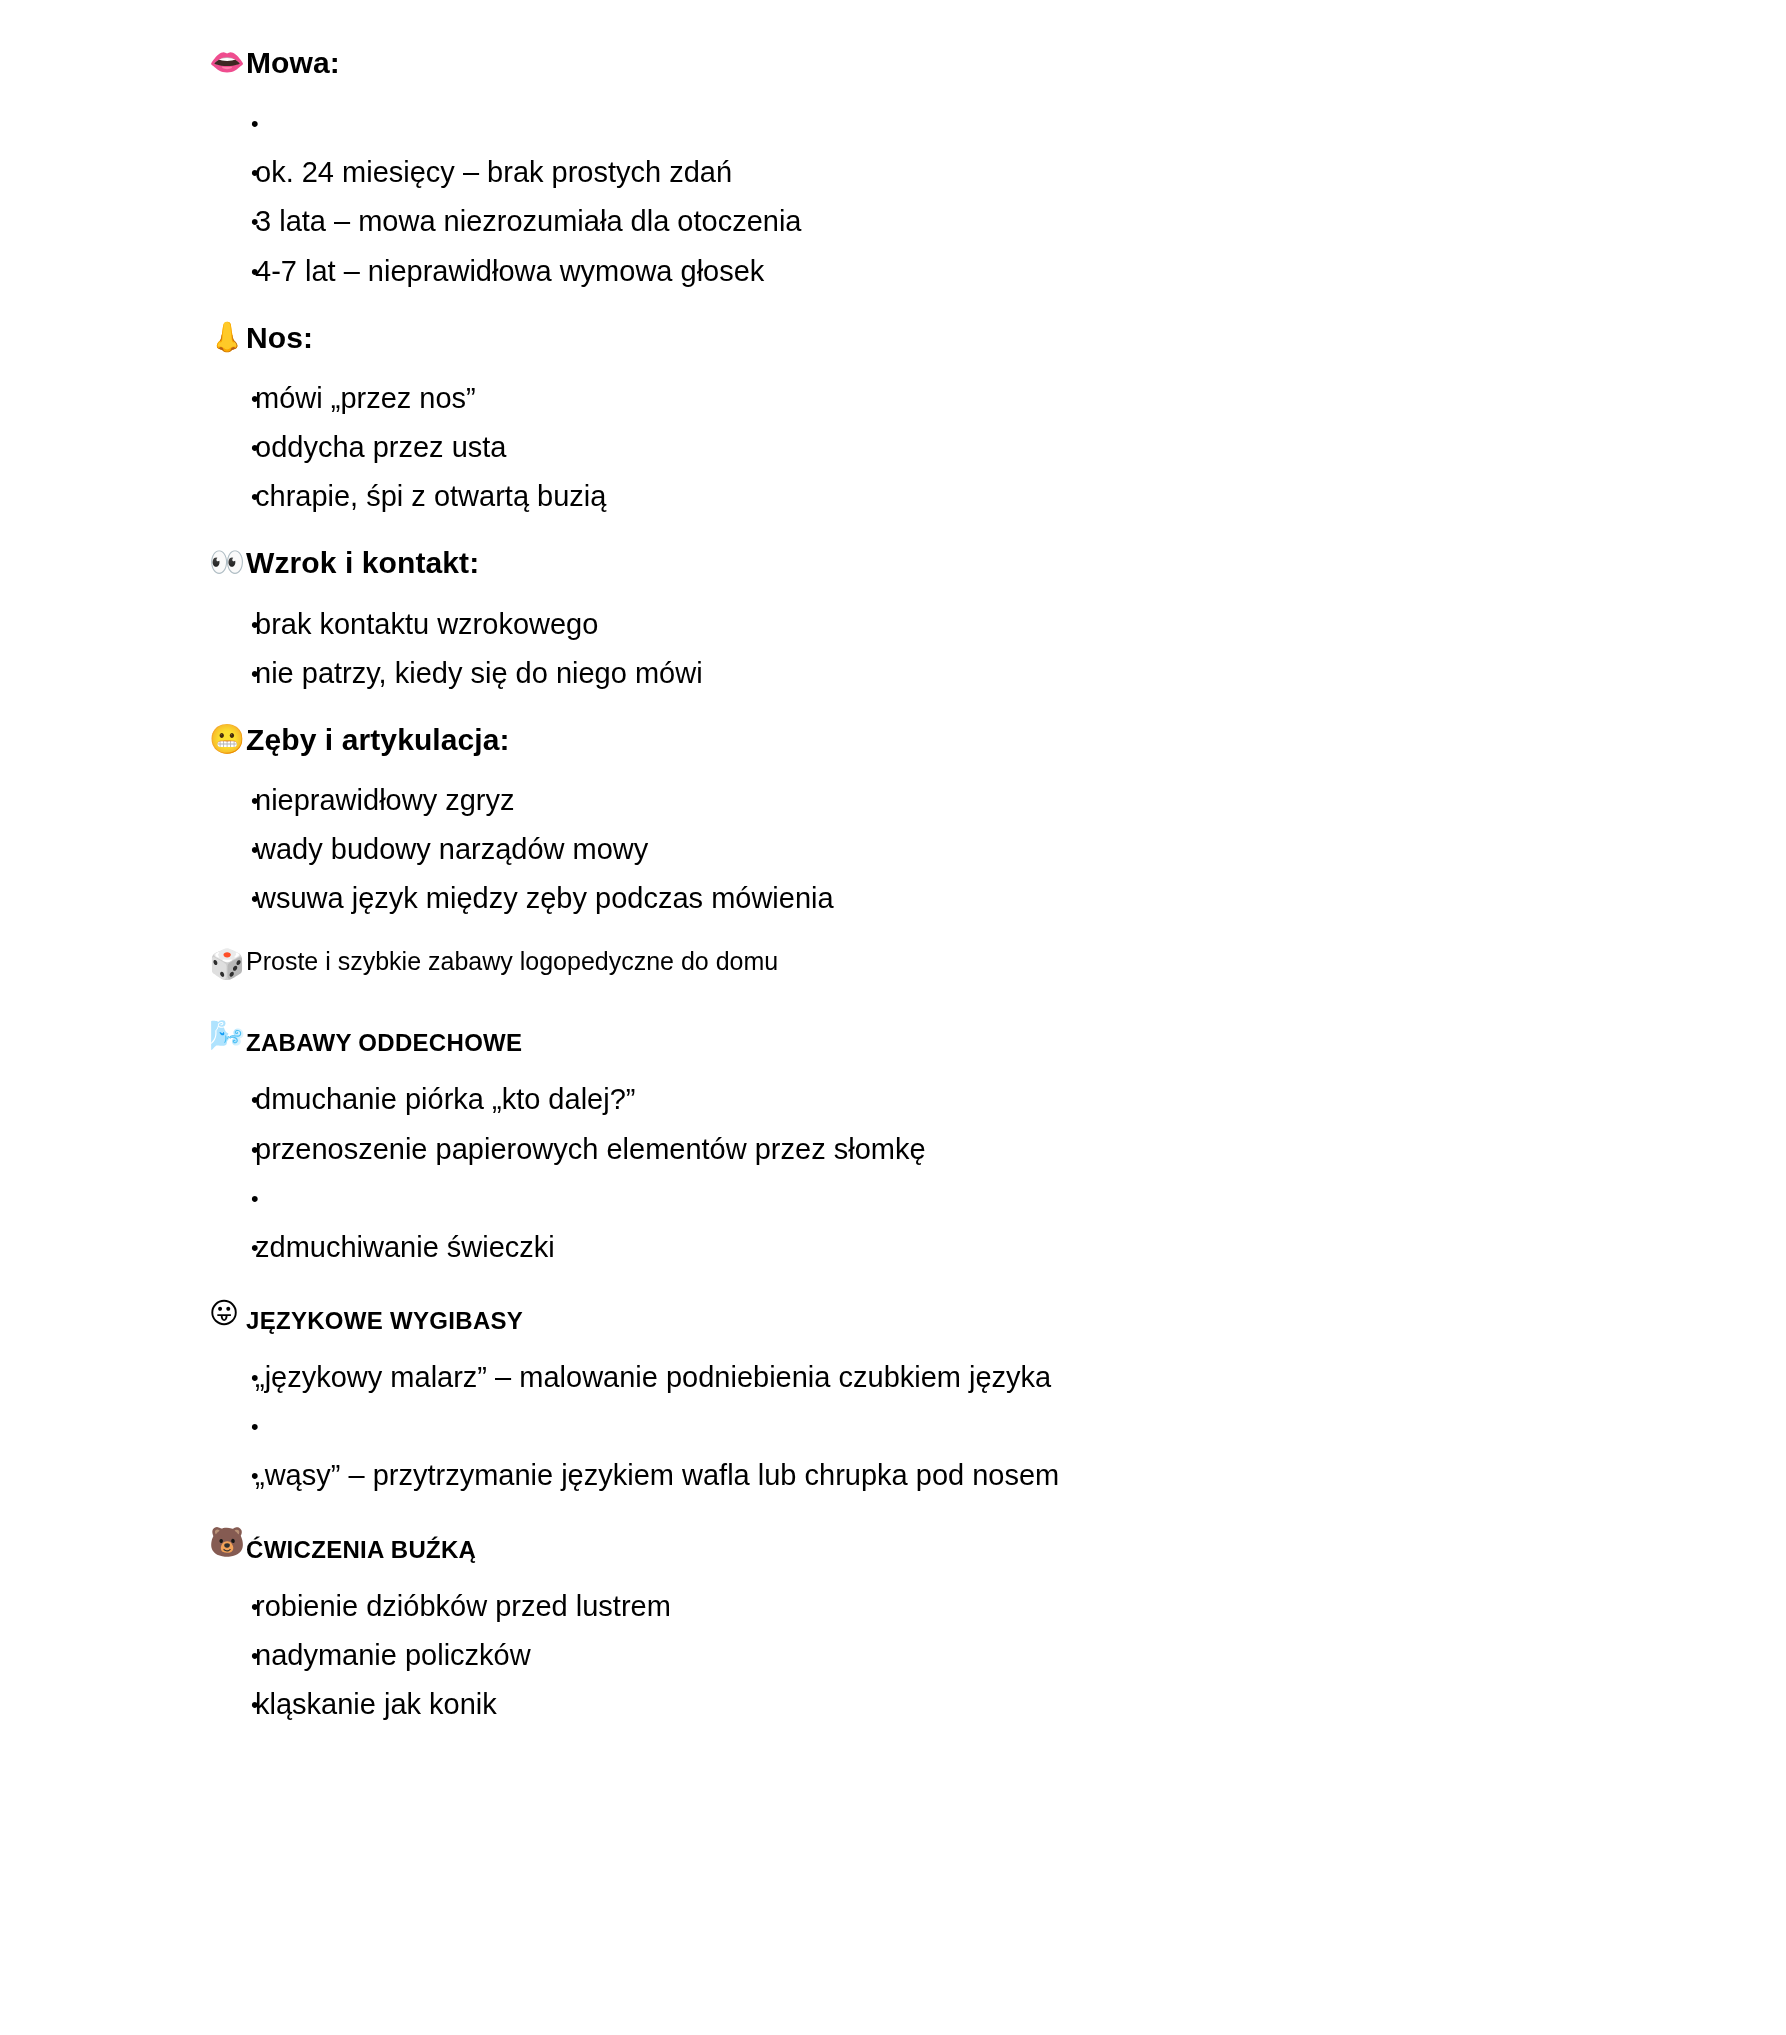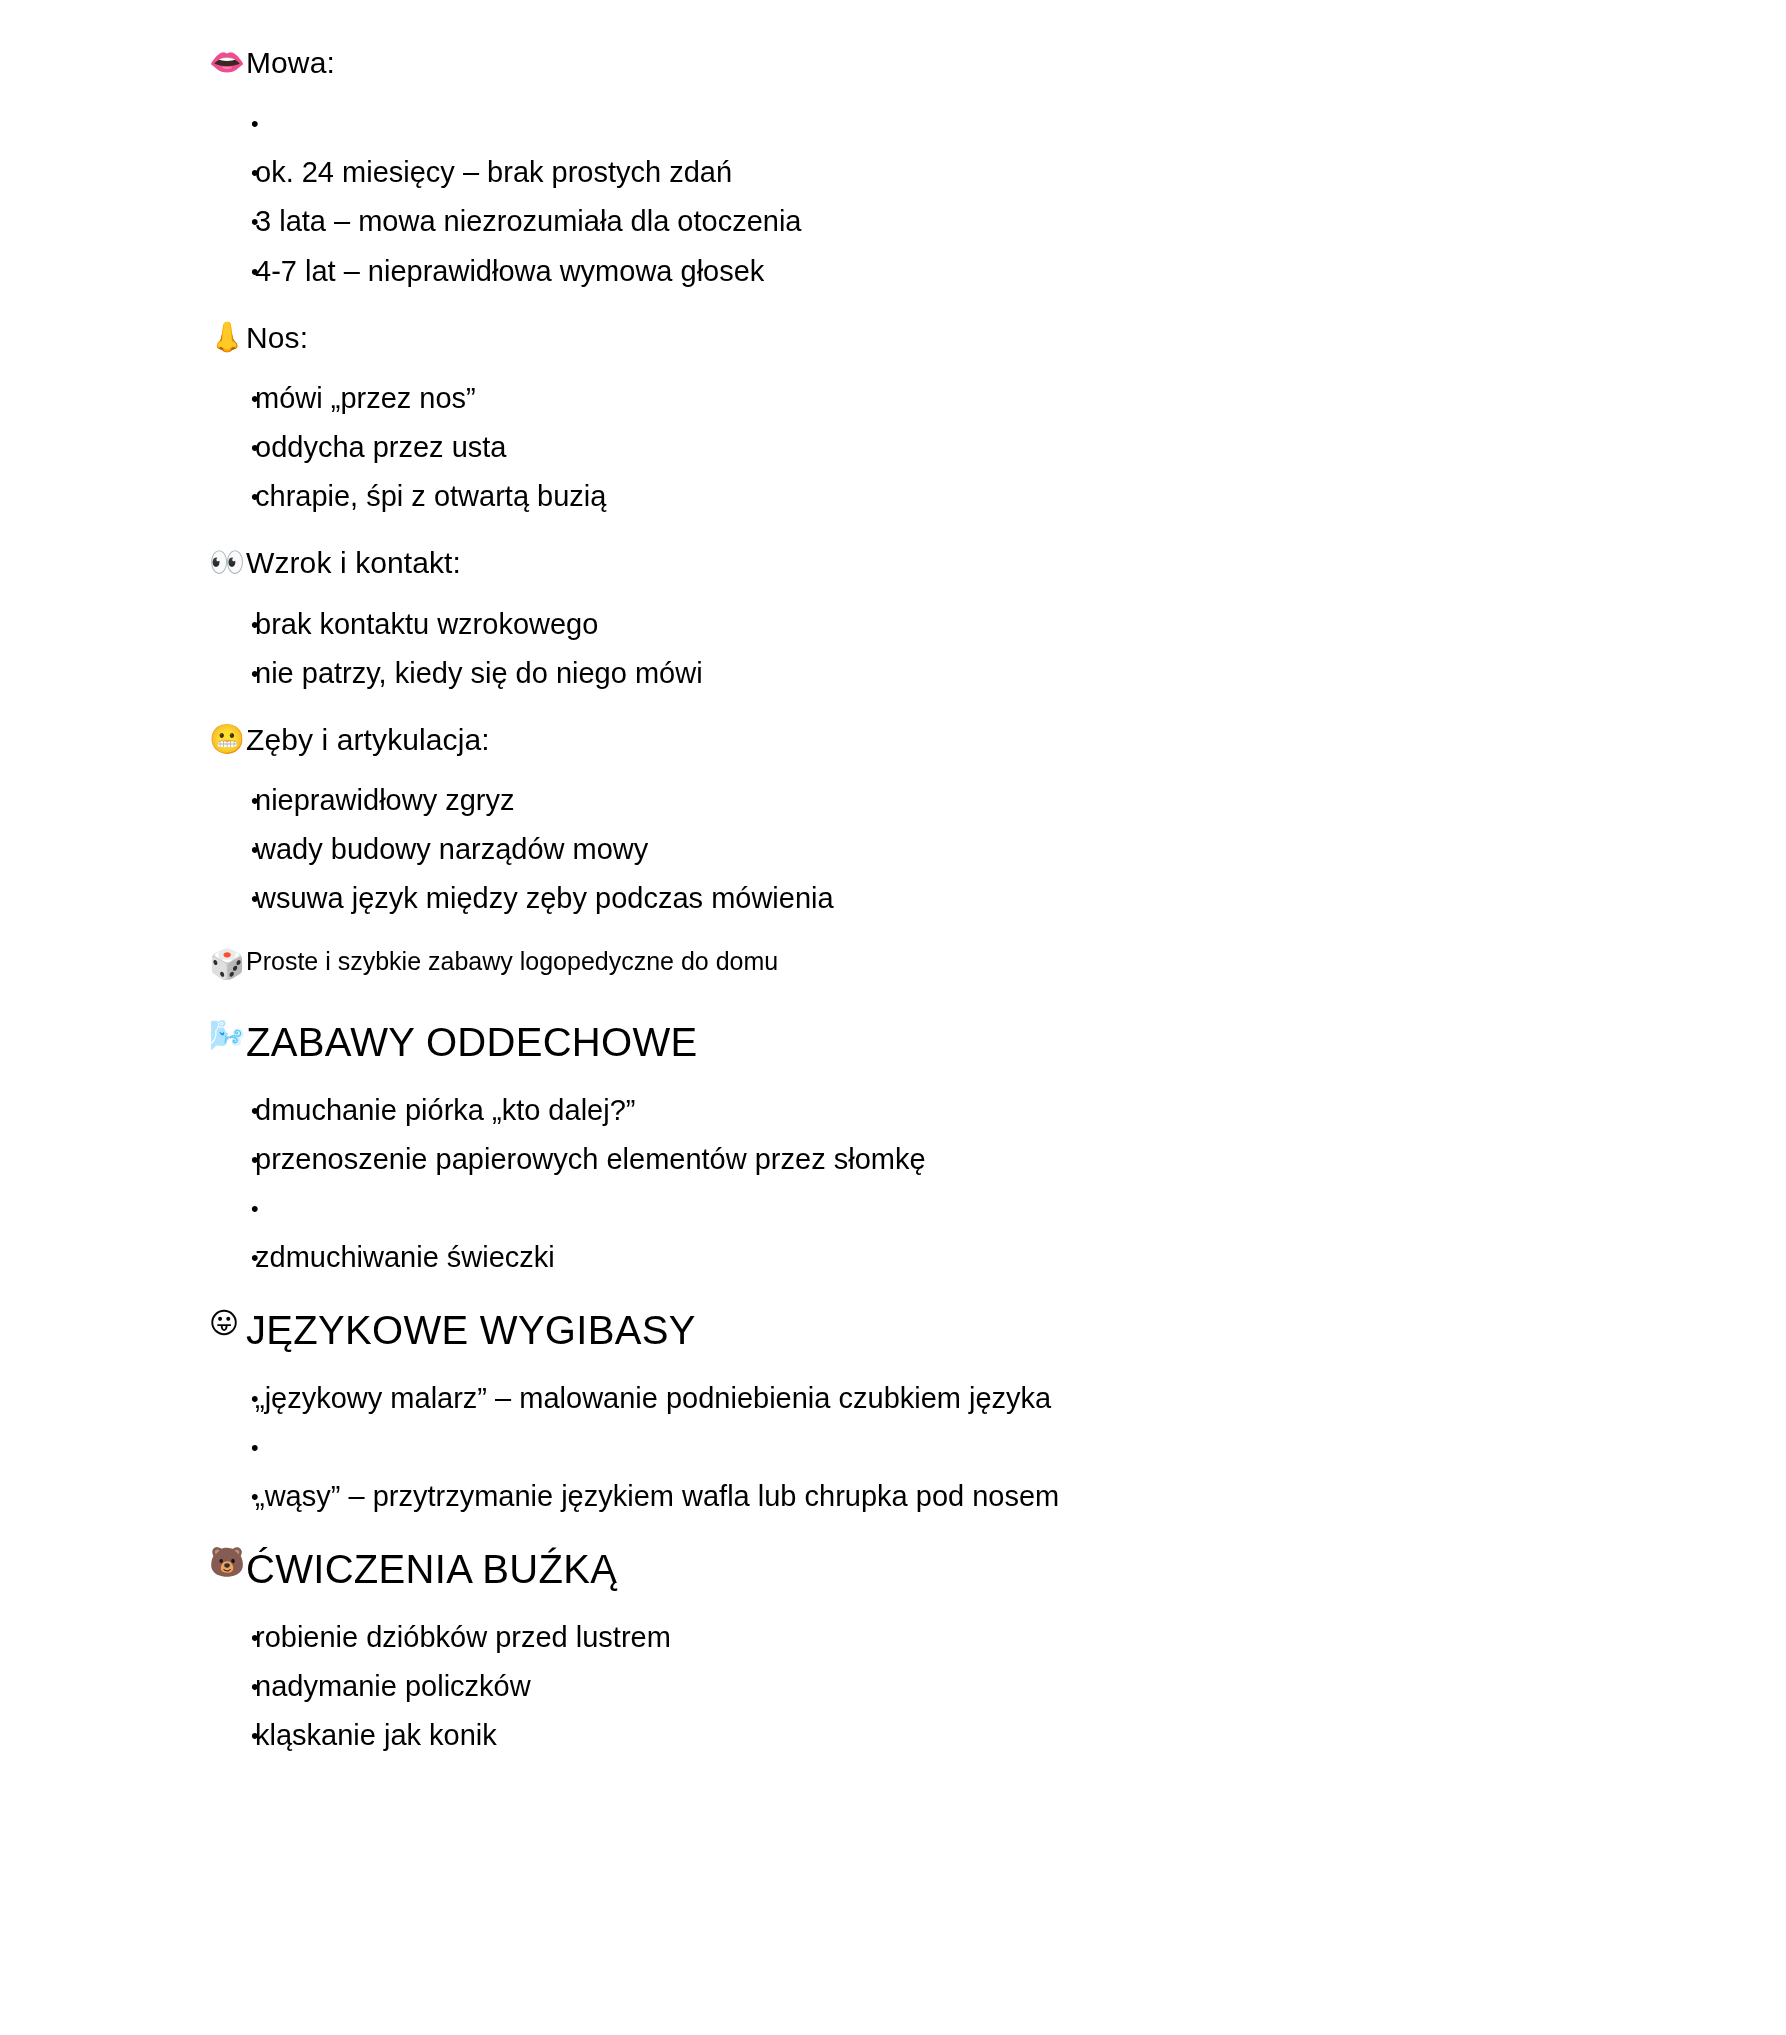--- a/index.html
+++ b/index.html
@@ -34,27 +34,28 @@
     flex: 0 0 auto;
     width: 37px;
     font-size: 29px;
     line-height: 1.34;
     text-align: left;
     font-family: "DejaVu Sans", sans-serif;
   }
   .heading .htext {
     flex: 1 1 auto;
     font-size: 30px;
-    font-weight: 400;
+    font-weight: 700;
     letter-spacing: 0.1px;
     white-space: pre-wrap;
   }
   .heading.caps .htext {
-    font-size: 40px;
+    font-size: 24px;
     letter-spacing: 0.3px;
+    margin-top: 11px;
   }
 
   
   .gap-after-heading { height: 26px; }
   .gap-between-sections { height: 32px; }
 
   
   ul.bullets {
     list-style: none;
     margin: 0;

